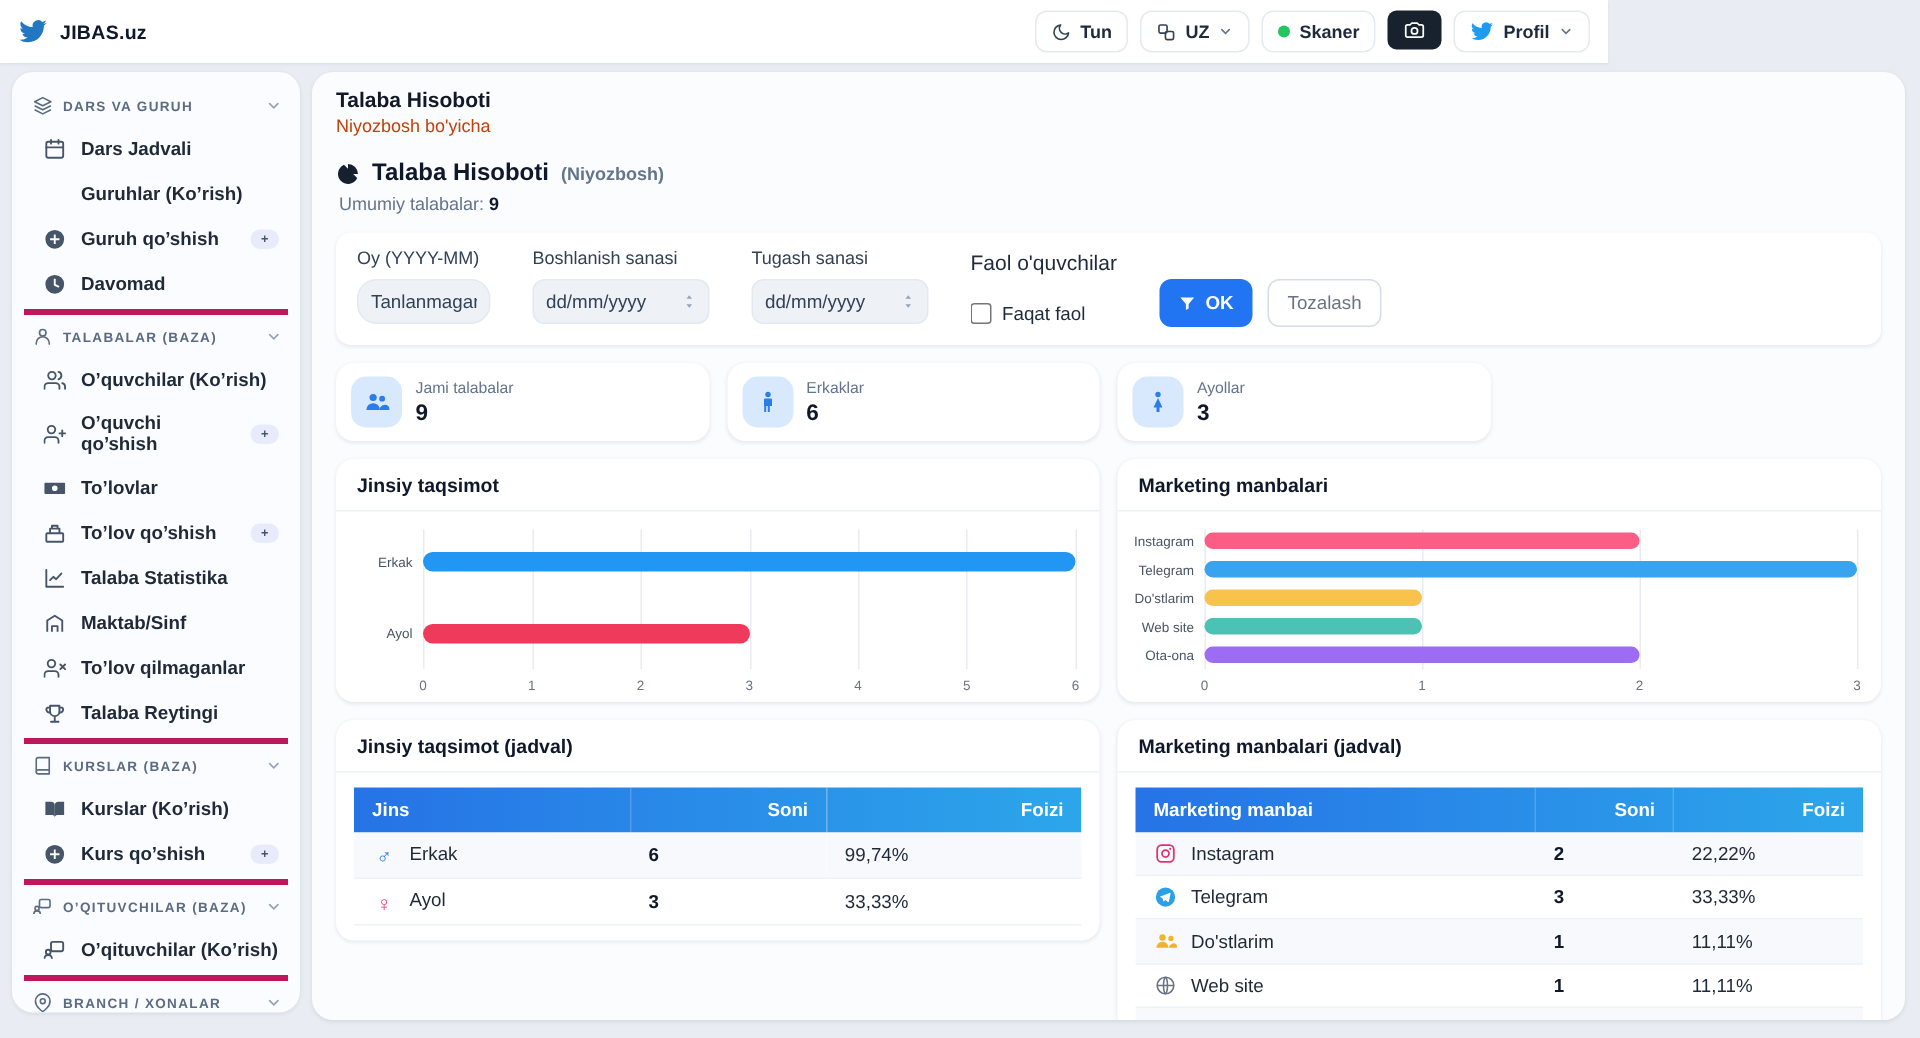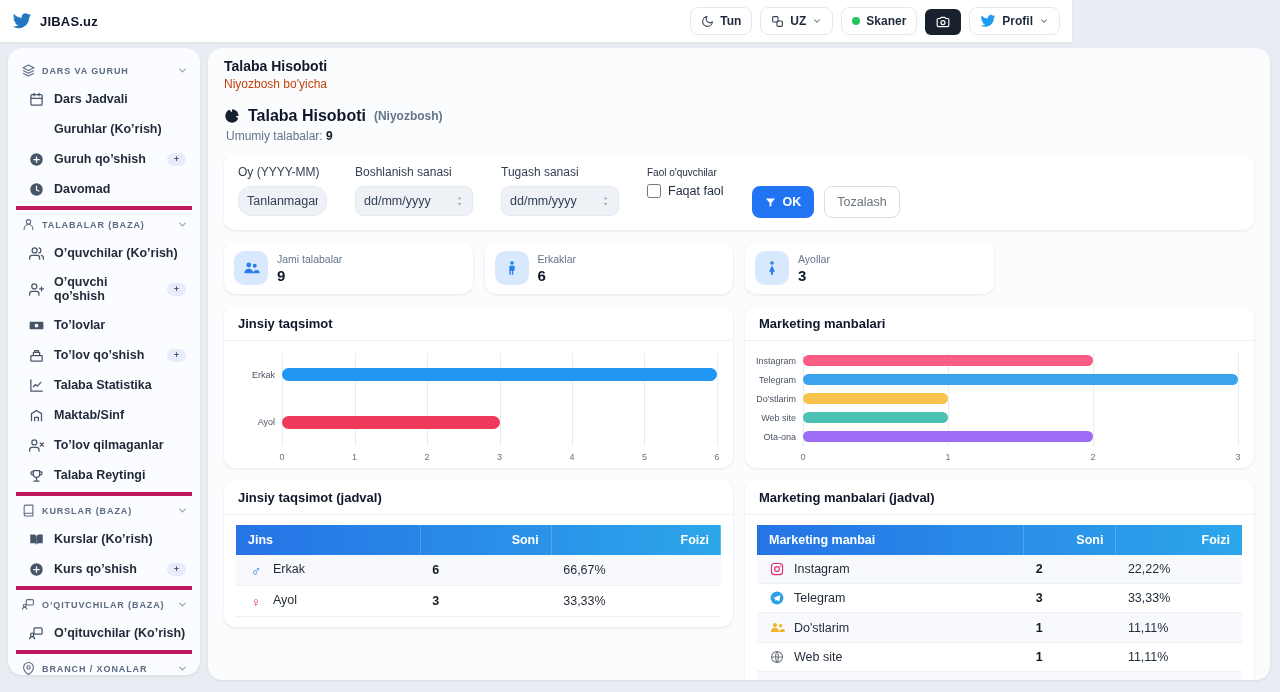--- a/index.html
+++ b/index.html
@@ -14,21 +14,21 @@
 
   
   .topbar {
     position:absolute; left:0; top:0; width:1072px; height:42px;
     background:#ffffff; box-shadow:0 1px 2px rgba(16,24,40,.06);
     display:flex; align-items:center; justify-content:space-between;
     padding:0 12px; z-index:5;
   }
   .brand { display:flex; align-items:center; gap:8px; }
   .brand-name { font-size:13px; font-weight:800; color:#0f172a; letter-spacing:.2px; }
-  .tb-right { display:flex; align-items:flex-end; gap:8px; }
+  .tb-right { display:flex; align-items:flex-start; gap:8px; }
   .tb-btn {
     display:flex; align-items:center; gap:6px; height:28px; padding:0 10px;
     border:1px solid #e5e9f0; border-radius:8px; background:#fff;
     font-size:12px; font-weight:600; color:#1e293b; cursor:pointer;
   }
   .tb-dark {
     width:36px; height:26px; border-radius:6px; background:#18222f;
     display:flex; align-items:center; justify-content:center; border:none; cursor:pointer;
   }
   .dot-green { width:8px; height:8px; border-radius:50%; background:#22c55e; }
@@ -84,21 +84,21 @@
   .f-wrap {
     display:flex; align-items:center; gap:4px; height:30px; padding:0 8px;
     background:#eef2f7; border:1px solid #e3e9f1; border-radius:8px;
   }
   .f-wrap input {
     border:none; background:transparent; outline:none; width:100%;
     font-size:12.5px; color:#334155; font-family:"Liberation Sans", sans-serif;
   }
   .w-month { width:89px;border-radius:13px; } .w-date { width:118px; }
   .f-check { margin-top:2px; }
-  .f-check .top { font-size:10px; color:#1e293b; margin-bottom:6px; }
+  .f-check .top { font-size:14px; color:#1e293b; margin-bottom:19px; }
   .f-check .row { display:flex; align-items:center; gap:7px; font-size:12.5px; color:#1e293b; }
   .f-check input { width:14px; height:14px; accent-color:#2174f2; }
   .btn-row { display:flex; gap:10px; margin-top:21px; }
   .btn-ok {
     display:flex; align-items:center; gap:7px; height:32px; padding:0 13px;
     background:#2174f2; color:#fff; border:none; border-radius:8px;
     font-size:12.5px; font-weight:700; cursor:pointer;
   }
   .btn-clear {
     height:32px; padding:0 12px; background:#fff; color:#6b7280;
@@ -648,21 +648,21 @@
                 <th>Soni</th>
                 <th>Foizi</th>
               </tr>
             </thead>
             <tbody>
               <tr>
                 <td><span class="cell-ic">
                     <span class="sym" style="color:#2b7de9">♂</span>
                   </span>Erkak</td>
                 <td>6</td>
-                <td>66,67%</td>
+                <td>99,74%</td>
               </tr>
               <tr>
                 <td><span class="cell-ic">
                     <span class="sym" style="color:#ef3a6e">♀</span>
                   </span>Ayol</td>
                 <td>3</td>
                 <td>33,33%</td>
               </tr>
             </tbody>
           </table>

